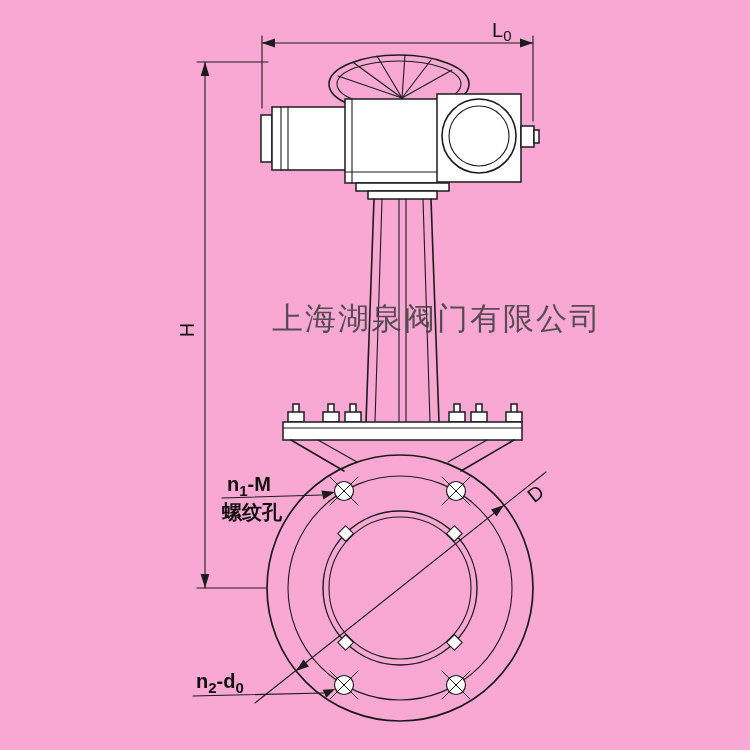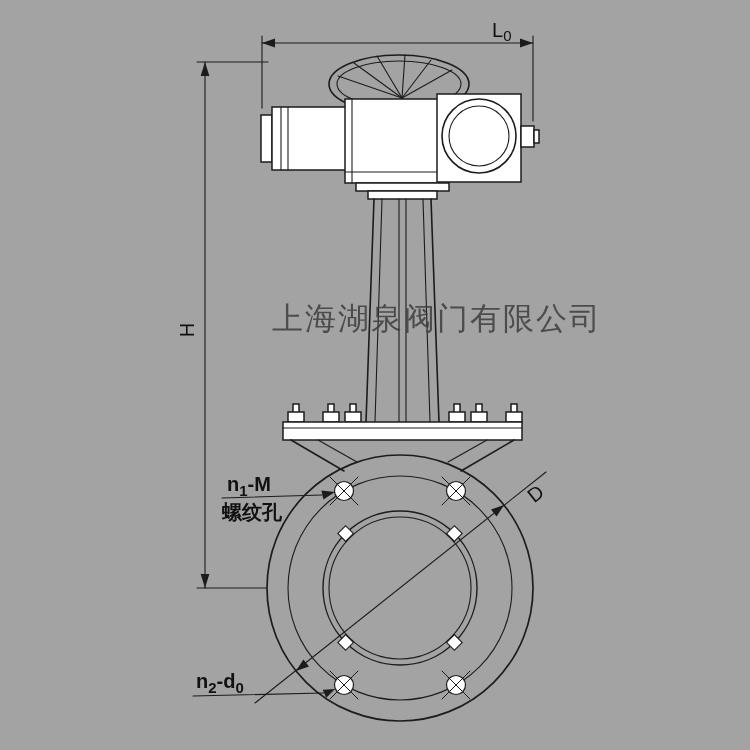--- a/index.html
+++ b/index.html
@@ -1,16 +1,16 @@
 <!DOCTYPE html>
 <html><head>
 <meta charset="utf-8">
 <style>
   html,body{margin:0;padding:0;background:#fff;}
-  .canvas{position:relative;width:750px;height:750px;background:#a3a3a3;overflow:hidden;
+  .canvas{position:relative;width:750px;height:750px;background:#f9a8d4;overflow:hidden;
           font-family:"Liberation Sans",sans-serif;}
   svg{display:block;}
   .s    {stroke:#1c1c1c;fill:none;stroke-width:1.6;stroke-linecap:round;}
   .sf   {stroke:#1c1c1c;fill:#ffffff;stroke-width:1.5;}
   .thin {stroke:#1c1c1c;fill:none;stroke-width:1.1;stroke-linecap:round;}
   .dim  {stroke:#1c1c1c;fill:none;stroke-width:1.1;stroke-linecap:round;}
   .arrow{fill:#1c1c1c;stroke:none;}
   .dimtext{font-family:"Liberation Sans",sans-serif;font-size:20px;fill:#111;}
   .btext{font-weight:bold;}
   .sub{font-size:15px;}

